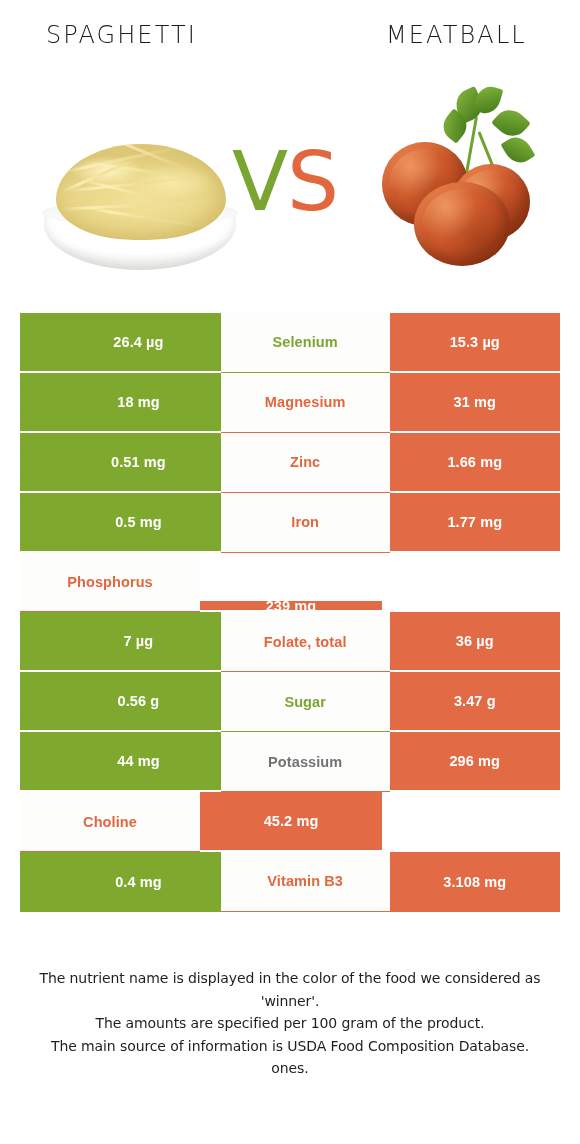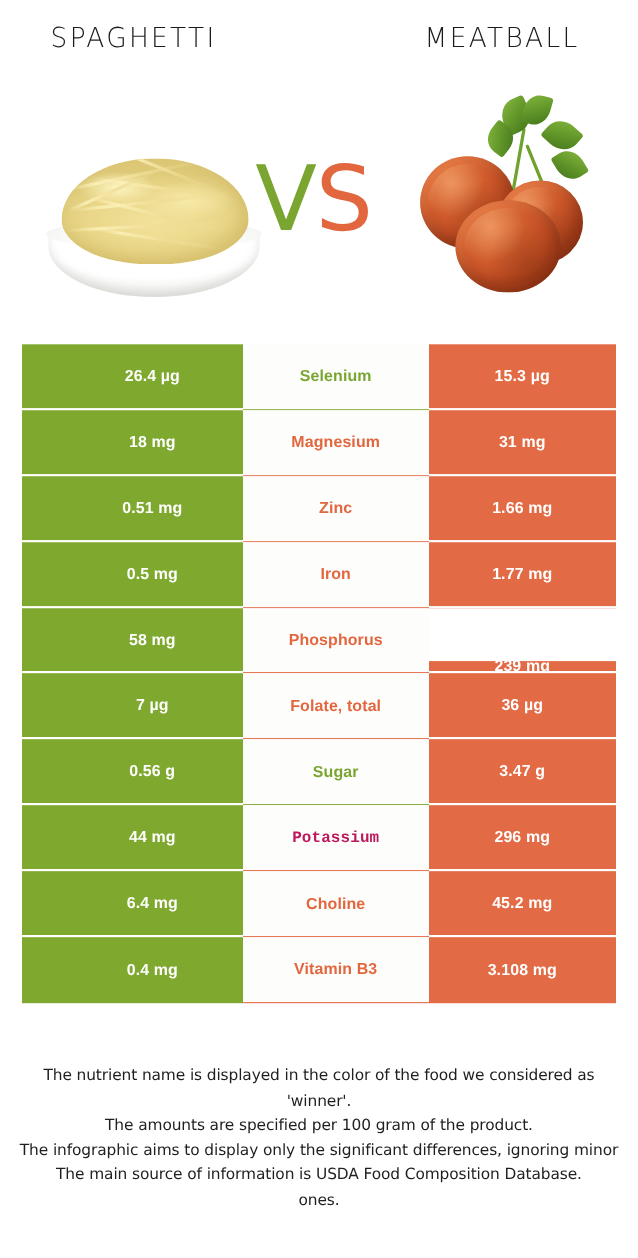--- a/index.html
+++ b/index.html
@@ -261,51 +261,48 @@
       <div class="cell cell-left" style="background: rgb(127, 168, 47);">0.51 mg</div>
       <div class="cell cell-mid" style="color: rgb(226, 103, 63); border-bottom: 1.5px solid rgb(226, 106, 69);">Zinc</div>
       <div class="cell cell-right" style="background: rgb(226, 106, 69);">1.66 mg</div>
     </div>
     <div class="row">
       <div class="cell cell-left" style="background: rgb(127, 168, 47);">0.5 mg</div>
       <div class="cell cell-mid" style="color: rgb(226, 103, 63); border-bottom: 1.5px solid rgb(226, 106, 69);">Iron</div>
       <div class="cell cell-right" style="background: rgb(226, 106, 69);">1.77 mg</div>
     </div>
     <div class="row">
-      <div class="cell cell-left" style="background: rgb(127, 168, 47);">58 mg</div>
       <div class="cell cell-mid" style="color: rgb(226, 103, 63); border-bottom: 1.5px solid rgb(226, 106, 69);">Phosphorus</div>
       <div class="cell cell-right" style="background: rgb(226, 106, 69); margin-top: 48px;">239 mg</div>
     </div>
     <div class="row">
       <div class="cell cell-left" style="background: rgb(127, 168, 47);">7 µg</div>
       <div class="cell cell-mid" style="color: rgb(226, 103, 63); border-bottom: 1.5px solid rgb(226, 106, 69);">Folate, total</div>
       <div class="cell cell-right" style="background: rgb(226, 106, 69);">36 µg</div>
     </div>
     <div class="row">
       <div class="cell cell-left" style="background: rgb(127, 168, 47);">0.56 g</div>
       <div class="cell cell-mid" style="color: rgb(123, 165, 49); border-bottom: 1.5px solid rgb(127, 168, 47);">Sugar</div>
       <div class="cell cell-right" style="background: rgb(226, 106, 69);">3.47 g</div>
     </div>
     <div class="row">
       <div class="cell cell-left" style="background: rgb(127, 168, 47);">44 mg</div>
-      <div class="cell cell-mid" style="color: #be185d; border-bottom: 1.5px solid rgb(226, 106, 69); font-family: Liberation Mono, monospace;">Potassium</div>
+      <div class="cell cell-mid" style="color: #737373; border-bottom: 1.5px solid rgb(226, 106, 69);">Potassium</div>
       <div class="cell cell-right" style="background: rgb(226, 106, 69);">296 mg</div>
     </div>
     <div class="row">
-      <div class="cell cell-left" style="background: rgb(127, 168, 47);">6.4 mg</div>
       <div class="cell cell-mid" style="color: rgb(226, 103, 63); border-bottom: 1.5px solid rgb(226, 106, 69);">Choline</div>
       <div class="cell cell-right" style="background: rgb(226, 106, 69);">45.2 mg</div>
     </div>
     <div class="row">
       <div class="cell cell-left" style="background: rgb(127, 168, 47);">0.4 mg</div>
       <div class="cell cell-mid" style="color: rgb(226, 103, 63); border-bottom: 1.5px solid rgb(226, 106, 69);">Vitamin B3</div>
       <div class="cell cell-right" style="background: rgb(226, 106, 69);">3.108 mg</div>
     </div>
   </div>
 
 <div class="footer">
   <div>The nutrient name is displayed in the color of the food we considered as</div>
   <div>'winner'.</div>
   <div>The amounts are specified per 100 gram of the product.</div>
-  <div>The infographic aims to display only the significant differences, ignoring minor</div>
   <div>The main source of information is USDA Food Composition Database.</div>
   <div>ones.</div>
 </div>
 
 </body></html>

